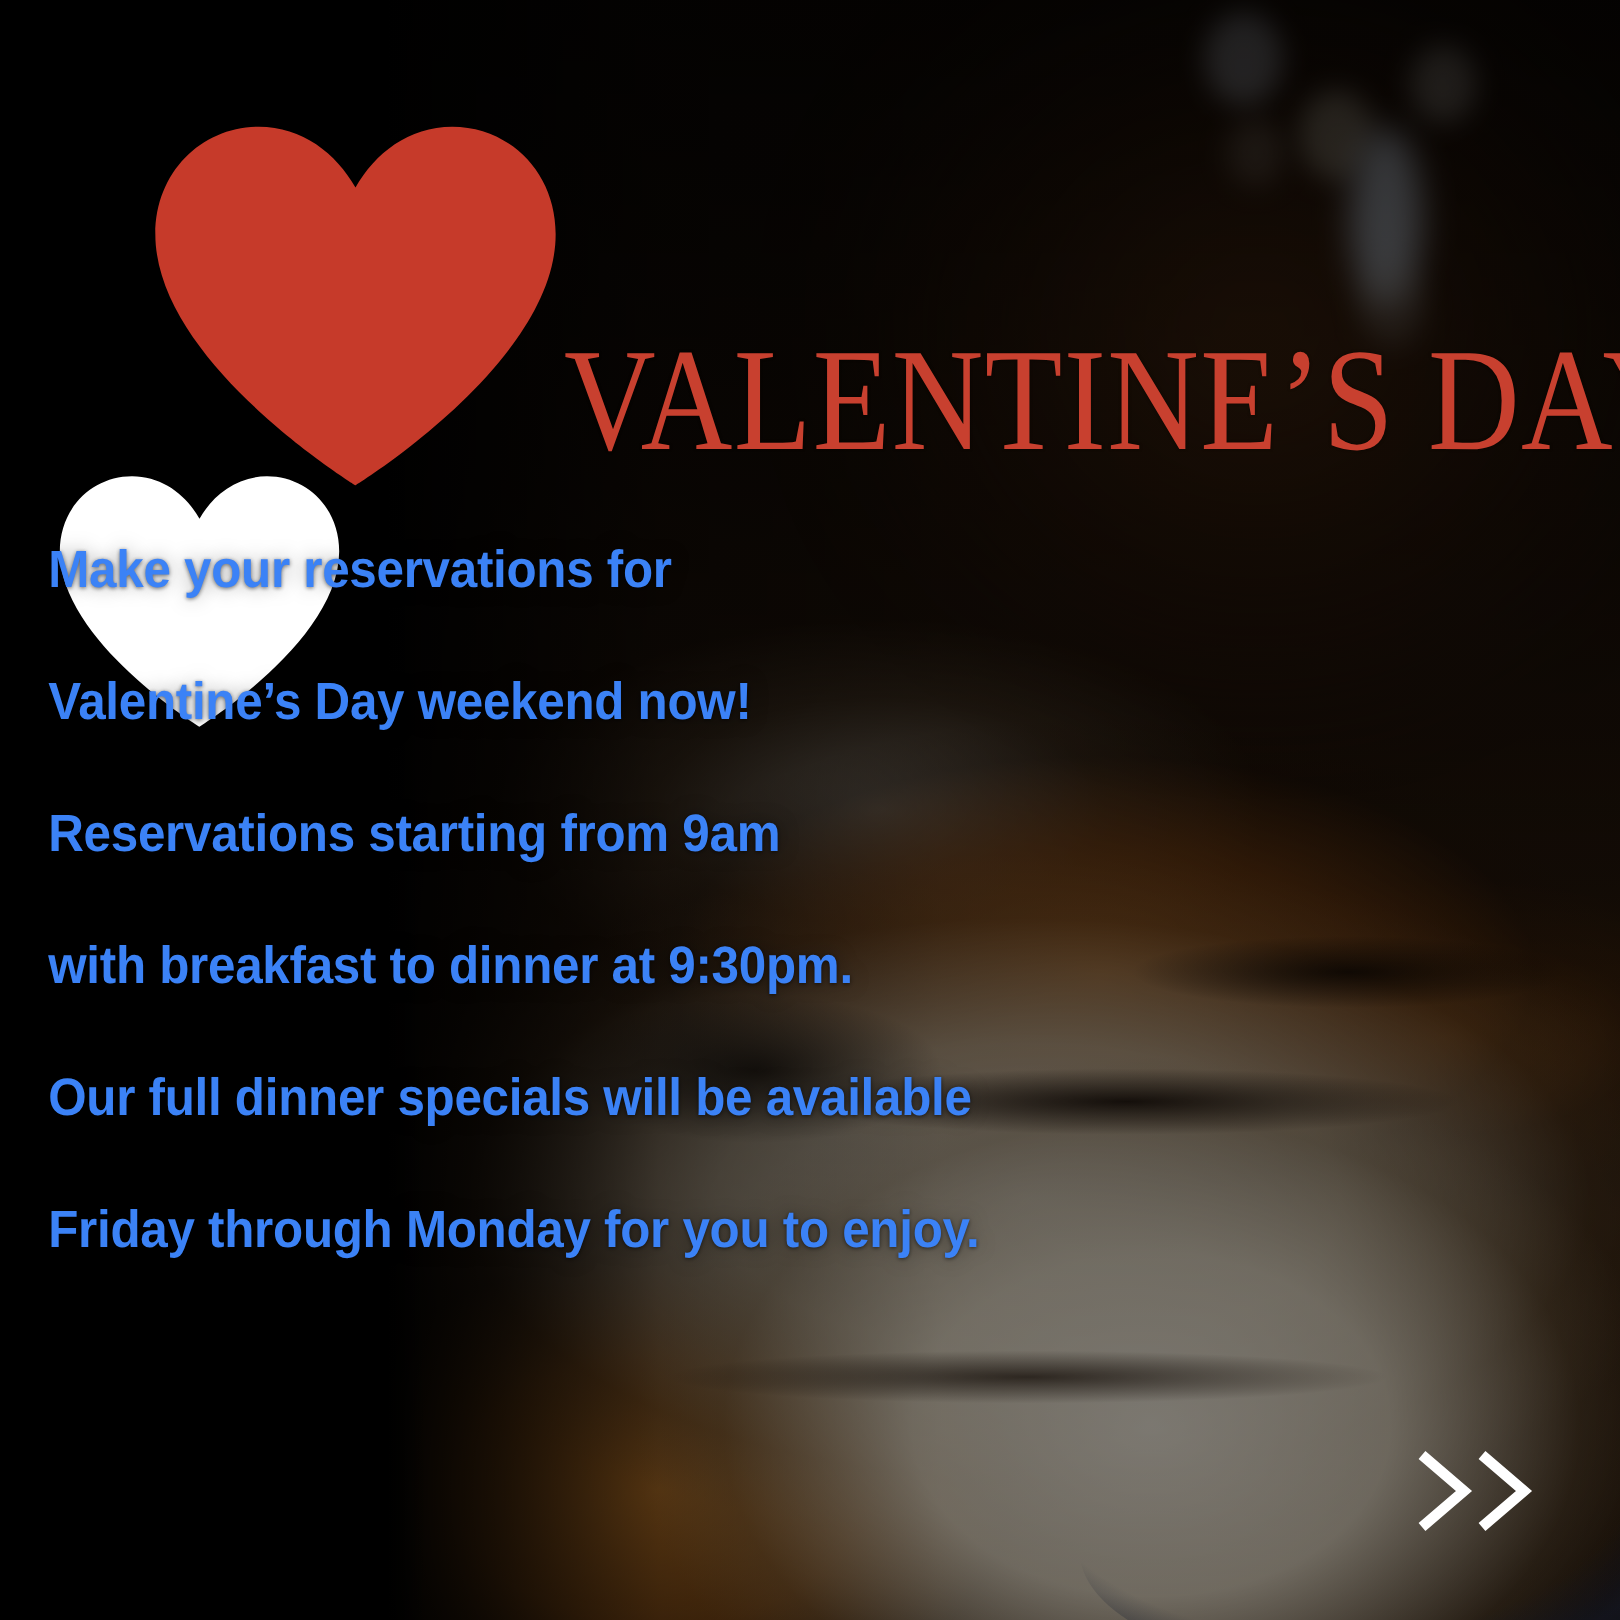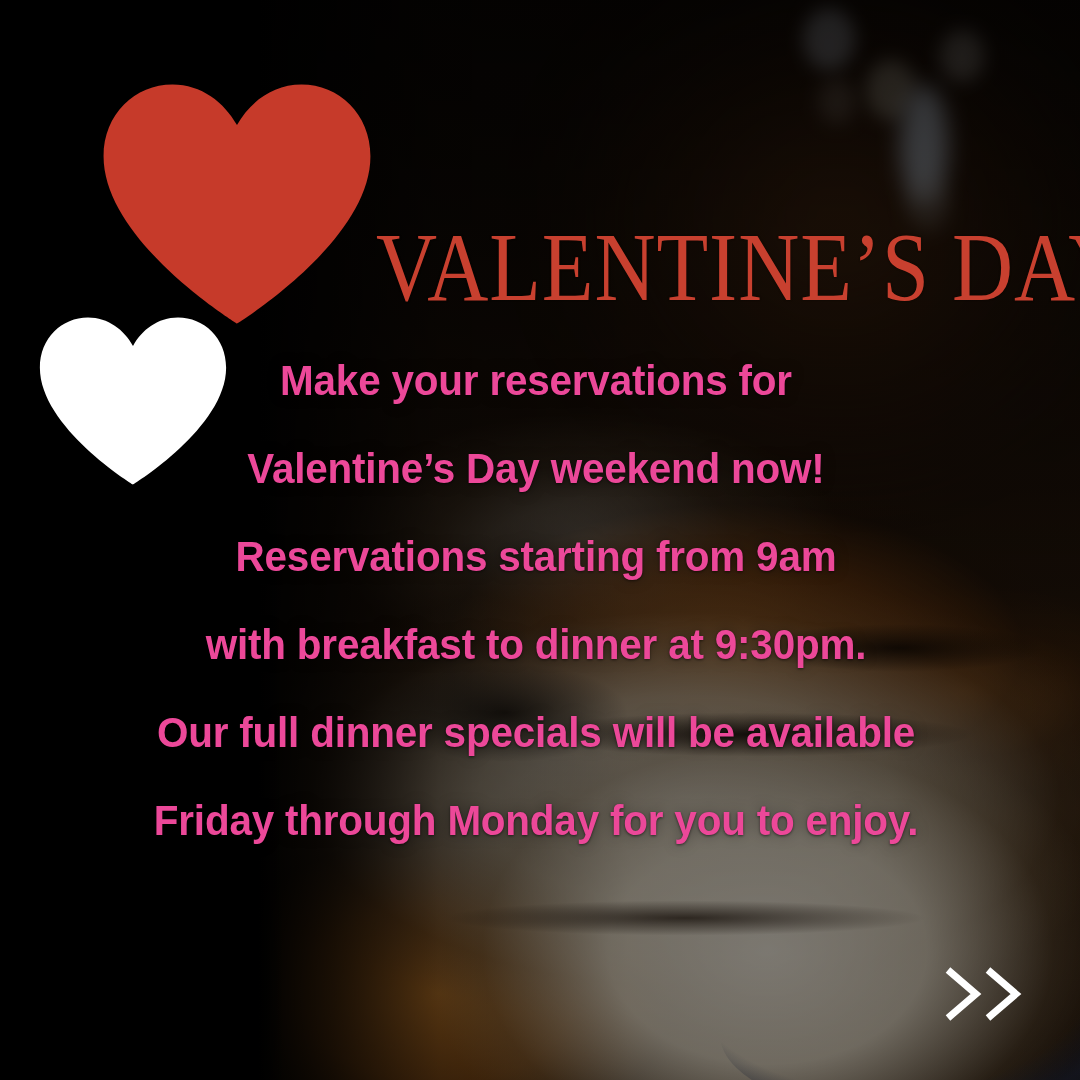--- a/index.html
+++ b/index.html
@@ -125,25 +125,24 @@
     transform-origin: left top;
     text-shadow: 0 0 2px rgba(0,0,0,0.55);
   }
 
   
   .body-copy {
     position: absolute;
     left: 0;
     top: 336px;
     width: 1072px;
-    text-align: center;
-    color: #ec4899;
+    color: #3b82f6;
     font-family: "Liberation Sans", sans-serif;
     font-weight: 700;
-    font-size: 43px;
+    font-size: 35px;
     line-height: 88px;
     letter-spacing: -0.2px;
   }
   .body-copy .ln {
     display: block;
     white-space: nowrap;
     transform: scaleX(0.94);
     text-shadow: 0 1px 3px rgba(0,0,0,0.55), 0 0 14px rgba(0,0,0,0.35);
   }
 

